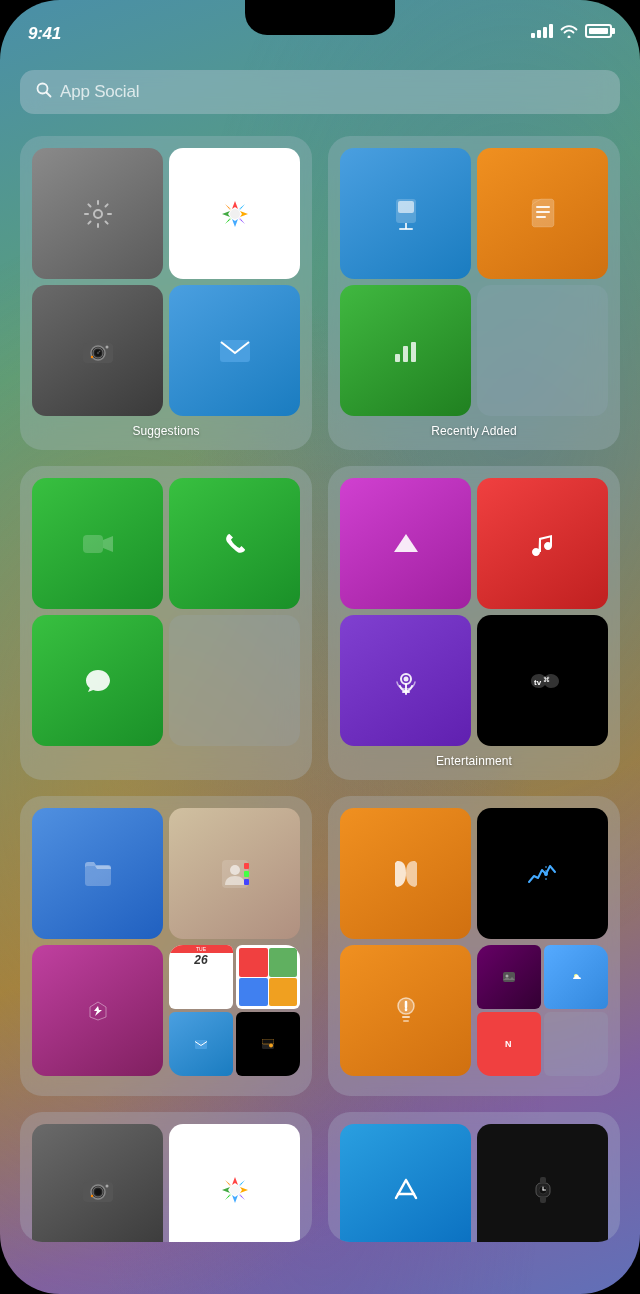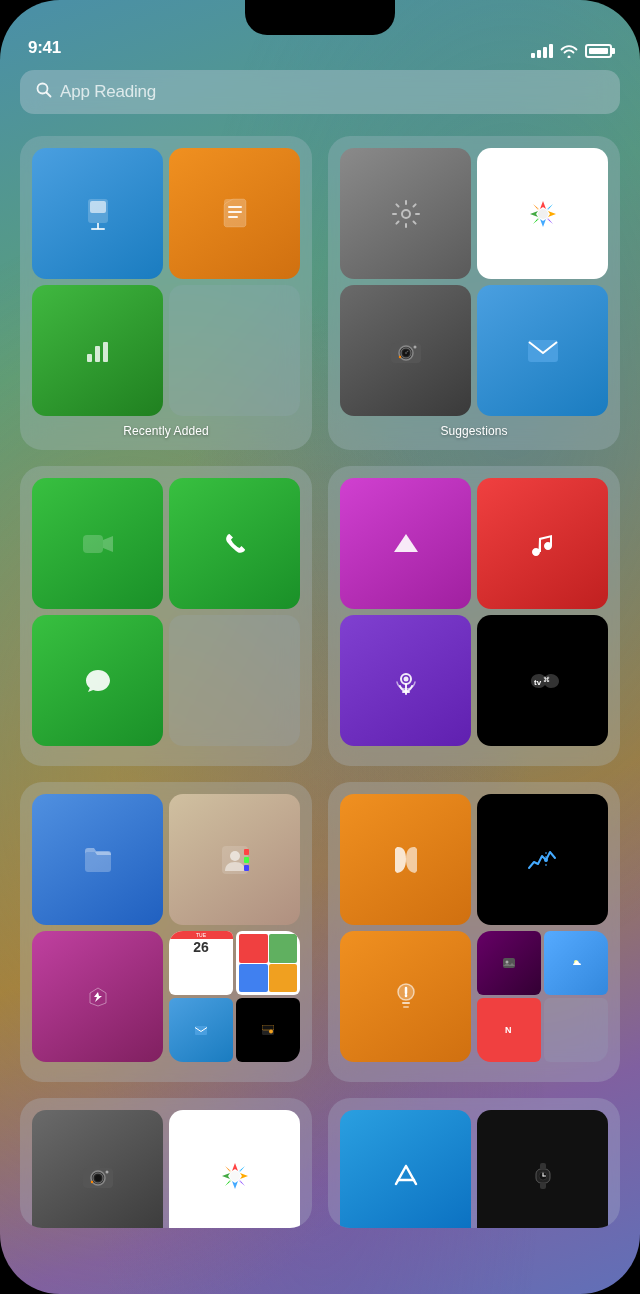--- a/index.html
+++ b/index.html
@@ -28,28 +28,29 @@
       background: 
         radial-gradient(ellipse at 20% 60%, rgba(180,140,60,0.4) 0%, transparent 50%),
         radial-gradient(ellipse at 80% 30%, rgba(60,100,180,0.3) 0%, transparent 45%),
         radial-gradient(ellipse at 50% 80%, rgba(100,80,160,0.35) 0%, transparent 50%);
       backdrop-filter: blur(0px);
     }
 
     
     .status-bar {
       position: absolute;
-      top: 14px;
+      top: 24px;
       left: 0; right: 0;
       height: 44px;
       display: flex;
-      align-items: flex-end;
+      align-items: flex-start;
       justify-content: space-between;
       padding: 0 28px;
       z-index: 10;
+      font-style: italic;
     }
 
     .status-time {
       font-size: 17px;
       font-weight: 600;
       color: white;
       letter-spacing: -0.3px;
     }
 
     .status-icons {
@@ -328,61 +329,24 @@
 
   <div class="content">
 
     <div class="search-bar">
       <span class="search-icon-wrap">
         <svg width="16" height="16" viewBox="0 0 16 16" fill="none">
           <circle cx="6.5" cy="6.5" r="5" stroke="rgba(255,255,255,0.9)" stroke-width="1.8"></circle>
           <line x1="10.5" y1="10.5" x2="14.5" y2="14.5" stroke="rgba(255,255,255,0.9)" stroke-width="1.8" stroke-linecap="round"></line>
         </svg>
       </span>
-      <span class="search-placeholder">App Reading</span>
+      <span class="search-placeholder">App Social</span>
     </div>
 
     <div class="folders-grid">
-
-      <div class="folder">
-        <div class="folder-apps">
-
-          <div class="app-icon app-keynote">
-            <svg width="30" height="34" viewBox="0 0 30 34" fill="none">
-              <rect x="5" y="2" width="20" height="24" rx="3" fill="rgba(255,255,255,0.2)"></rect>
-              <rect x="7" y="4" width="16" height="12" rx="2" fill="rgba(255,255,255,0.6)"></rect>
-              <line x1="15" y1="26" x2="15" y2="32" stroke="rgba(255,255,255,0.8)" stroke-width="2"></line>
-              <line x1="9" y1="32" x2="21" y2="32" stroke="rgba(255,255,255,0.8)" stroke-width="2" stroke-linecap="round"></line>
-            </svg>
-          </div>
-
-          <div class="app-icon app-pages">
-            <svg width="28" height="32" viewBox="0 0 28 32" fill="none">
-              <rect x="3" y="1" width="22" height="28" rx="3" fill="rgba(255,255,255,0.25)"></rect>
-              <line x1="8" y1="9" x2="20" y2="9" stroke="rgba(255,255,255,0.9)" stroke-width="2" stroke-linecap="round"></line>
-              <line x1="8" y1="14" x2="20" y2="14" stroke="rgba(255,255,255,0.9)" stroke-width="2" stroke-linecap="round"></line>
-              <line x1="8" y1="19" x2="16" y2="19" stroke="rgba(255,255,255,0.9)" stroke-width="2" stroke-linecap="round"></line>
-              <path d="M5 5 L12 1 L23 1 L25 3 L25 27 L23 29 L5 29 L3 27 L3 7 Z" stroke="white" stroke-width="0.5" fill="none" opacity="0.3"></path>
-            </svg>
-          </div>
-
-          <div class="app-icon app-numbers">
-            <svg width="30" height="30" viewBox="0 0 30 30" fill="none">
-
-              <rect x="4" y="18" width="5" height="8" rx="1" fill="rgba(255,255,255,0.8)"></rect>
-              <rect x="12" y="10" width="5" height="16" rx="1" fill="rgba(255,255,255,0.8)"></rect>
-              <rect x="20" y="6" width="5" height="20" rx="1" fill="rgba(255,255,255,0.8)"></rect>
-            </svg>
-          </div>
-
-          <div class="app-icon" style="background:rgba(150,170,190,0.2)">
-          </div>
-        </div>
-        <div class="folder-label">Recently Added</div>
-      </div>
 
       <div class="folder">
         <div class="folder-apps">
 
           <div class="app-icon app-settings">
             <svg width="30" height="30" viewBox="0 0 30 30" fill="none">
               <circle cx="15" cy="15" r="4" stroke="rgba(200,200,200,0.9)" stroke-width="2"></circle>
               <path d="M15 2v3M15 25v3M2 15h3M25 15h3M5.4 5.4l2.1 2.1M22.5 22.5l2.1 2.1M5.4 24.6l2.1-2.1M22.5 7.5l2.1-2.1" stroke="rgba(200,200,200,0.9)" stroke-width="2" stroke-linecap="round"></path>
             </svg>
           </div>
@@ -422,20 +386,57 @@
               <path d="M2 3 L16 14 L30 3" stroke="white" stroke-width="2" fill="none"></path>
             </svg>
           </div>
         </div>
         <div class="folder-label">Suggestions</div>
       </div>
 
       <div class="folder">
         <div class="folder-apps">
 
+          <div class="app-icon app-keynote">
+            <svg width="30" height="34" viewBox="0 0 30 34" fill="none">
+              <rect x="5" y="2" width="20" height="24" rx="3" fill="rgba(255,255,255,0.2)"></rect>
+              <rect x="7" y="4" width="16" height="12" rx="2" fill="rgba(255,255,255,0.6)"></rect>
+              <line x1="15" y1="26" x2="15" y2="32" stroke="rgba(255,255,255,0.8)" stroke-width="2"></line>
+              <line x1="9" y1="32" x2="21" y2="32" stroke="rgba(255,255,255,0.8)" stroke-width="2" stroke-linecap="round"></line>
+            </svg>
+          </div>
+
+          <div class="app-icon app-pages">
+            <svg width="28" height="32" viewBox="0 0 28 32" fill="none">
+              <rect x="3" y="1" width="22" height="28" rx="3" fill="rgba(255,255,255,0.25)"></rect>
+              <line x1="8" y1="9" x2="20" y2="9" stroke="rgba(255,255,255,0.9)" stroke-width="2" stroke-linecap="round"></line>
+              <line x1="8" y1="14" x2="20" y2="14" stroke="rgba(255,255,255,0.9)" stroke-width="2" stroke-linecap="round"></line>
+              <line x1="8" y1="19" x2="16" y2="19" stroke="rgba(255,255,255,0.9)" stroke-width="2" stroke-linecap="round"></line>
+              <path d="M5 5 L12 1 L23 1 L25 3 L25 27 L23 29 L5 29 L3 27 L3 7 Z" stroke="white" stroke-width="0.5" fill="none" opacity="0.3"></path>
+            </svg>
+          </div>
+
+          <div class="app-icon app-numbers">
+            <svg width="30" height="30" viewBox="0 0 30 30" fill="none">
+
+              <rect x="4" y="18" width="5" height="8" rx="1" fill="rgba(255,255,255,0.8)"></rect>
+              <rect x="12" y="10" width="5" height="16" rx="1" fill="rgba(255,255,255,0.8)"></rect>
+              <rect x="20" y="6" width="5" height="20" rx="1" fill="rgba(255,255,255,0.8)"></rect>
+            </svg>
+          </div>
+
+          <div class="app-icon" style="background:rgba(150,170,190,0.2)">
+          </div>
+        </div>
+        <div class="folder-label">Recently Added</div>
+      </div>
+
+      <div class="folder">
+        <div class="folder-apps">
+
           <div class="app-icon app-facetime">
             <svg width="32" height="24" viewBox="0 0 32 24" fill="none">
               <rect x="1" y="3" width="20" height="18" rx="4" fill="rgba(255,255,255,0.2)"></rect>
               <path d="M21 8 L31 4 L31 20 L21 16 Z" fill="rgba(255,255,255,0.25)"></path>
             </svg>
           </div>
 
           <div class="app-icon app-phone">
             <svg width="24" height="24" viewBox="0 0 24 24" fill="none">
               <path d="M6.5 2C6.5 2 5 2 4 4C3 6 2.5 8 5 11C7.5 14 10 16.5 13 19C16 21.5 18 21 20 20C22 19 22 17.5 22 17.5L18.5 14L16.5 16C16.5 16 14 15 11.5 12.5C9 10 8 7.5 8 7.5L10 5.5L6.5 2Z" fill="white"></path>
@@ -480,20 +481,21 @@
           </div>
 
           <div class="app-icon app-appletv">
             <svg width="32" height="16" viewBox="0 0 32 16" fill="none">
               <path d="M4 8 C4 4 7 1 12 1 C15 1 17 2.5 18 4 C19 2.5 21 1 24 1 C28 1 32 4 32 8 C32 12 29 15 24 15 C21 15 19 13.5 18 12 C17 13.5 15 15 12 15 C7 15 4 12 4 8Z" fill="#333"></path>
               <text x="7" y="12" fill="white" font-size="8" font-family="Arial" font-weight="bold">tv</text>
               <text x="16" y="9" fill="white" font-size="7" font-family="Arial" font-weight="400">⌘</text>
             </svg>
           </div>
         </div>
+        <div class="folder-label">Entertainment</div>
       </div>
 
       <div class="folder">
         <div class="folder-apps">
 
           <div class="app-icon app-files">
             <svg width="30" height="28" viewBox="0 0 30 28" fill="none">
               <rect x="2" y="6" width="26" height="20" rx="3" fill="rgba(255,255,255,0.25)"></rect>
               <path d="M2 9 C2 7 3 6 5 6 L12 6 L14 9 L28 9 L28 8 C28 6 27 5 25 5 L13 5 L11 2 L5 2 C3 2 2 3 2 5 Z" fill="rgba(255,255,255,0.4)"></path>
             </svg>
@@ -519,21 +521,21 @@
               <path d="M14 9 L10 14 L13 14 L11 19 L18 13 L15 13 Z" fill="white"></path>
             </svg>
           </div>
 
           <div class="app-icon" style="background:transparent;padding:0;">
             <div class="small-folder" style="width:100%;height:100%;">
 
               <div class="small-app" style="background:white;border-radius:6px;">
                 <div style="display:flex;flex-direction:column;align-items:center;width:100%;height:100%;">
                   <div style="background:#f04040;width:100%;border-radius:6px 6px 0 0;font-size:5px;color:white;text-align:center;padding:1px 0;">TUE</div>
-                  <div style="font-size:14px;font-weight:bold;color:#333;line-height:1.2;">26</div>
+                  <div style="font-size:12px;font-weight:bold;color:#333;line-height:1.2;font-style:italic;">26</div>
                 </div>
               </div>
 
               <div class="small-app" style="background:white;border-radius:6px;">
                 <div style="display:grid;grid-template-columns:1fr 1fr;gap:1px;width:90%;height:90%;">
                   <div style="background:#f04040;border-radius:2px;"></div>
                   <div style="background:#60b060;border-radius:2px;"></div>
                   <div style="background:#4080f0;border-radius:2px;"></div>
                   <div style="background:#f0a020;border-radius:2px;"></div>
                 </div>

